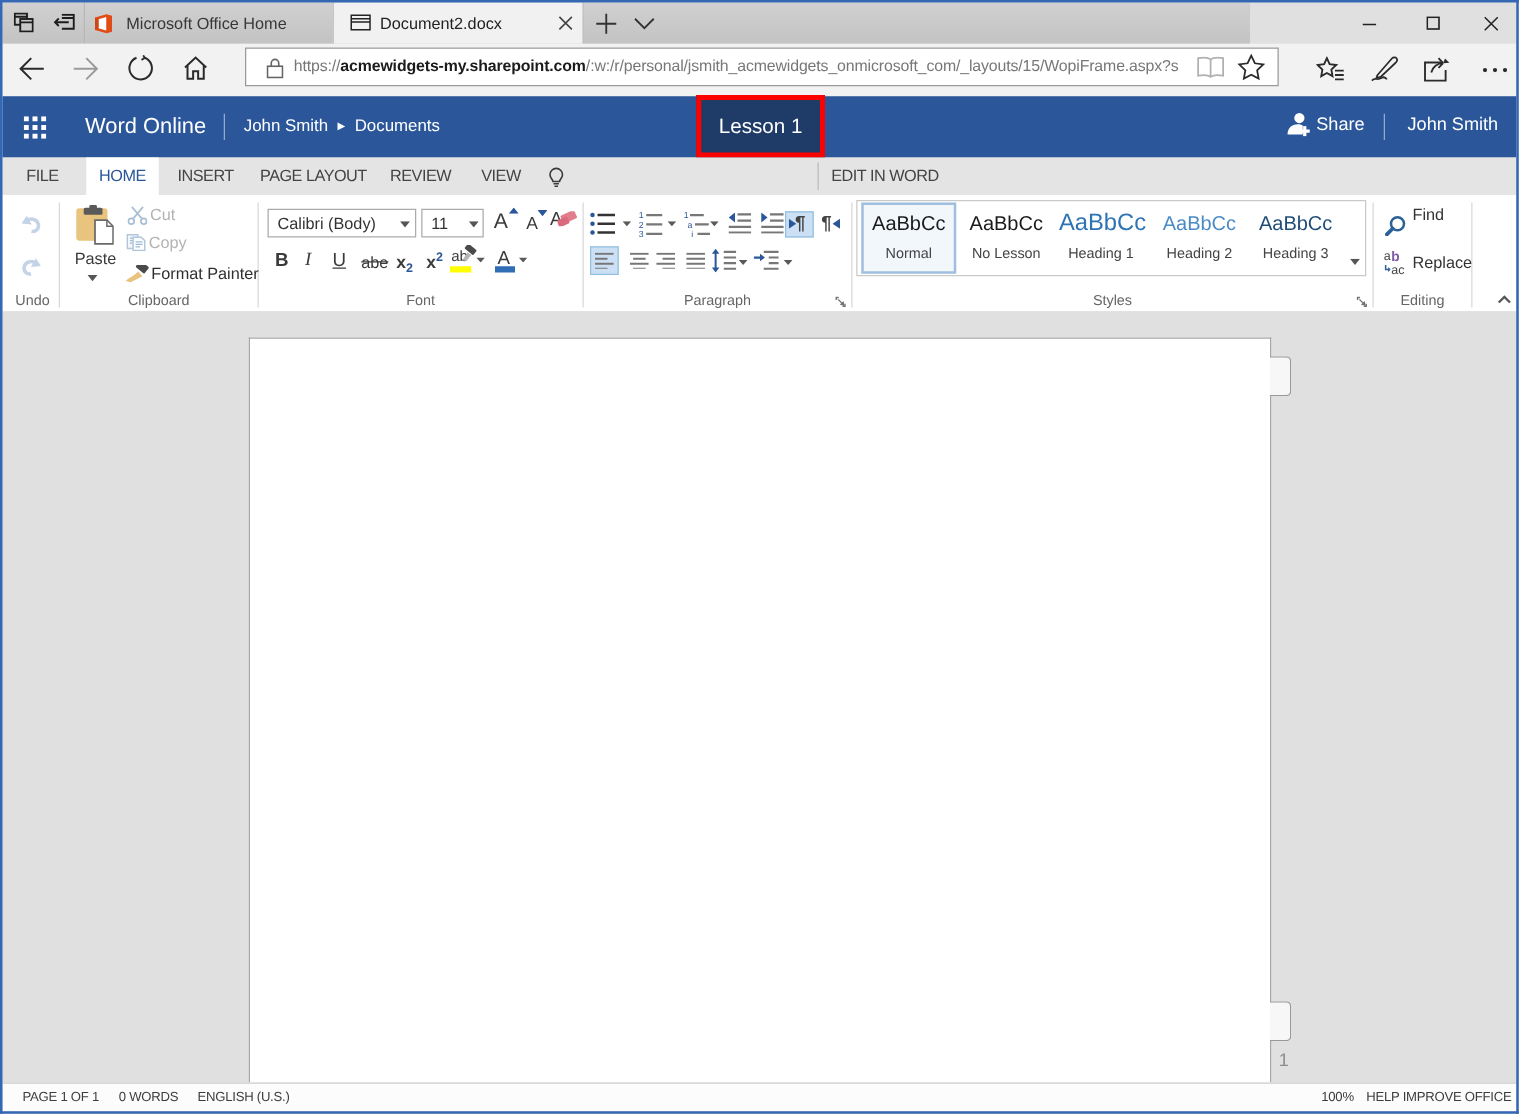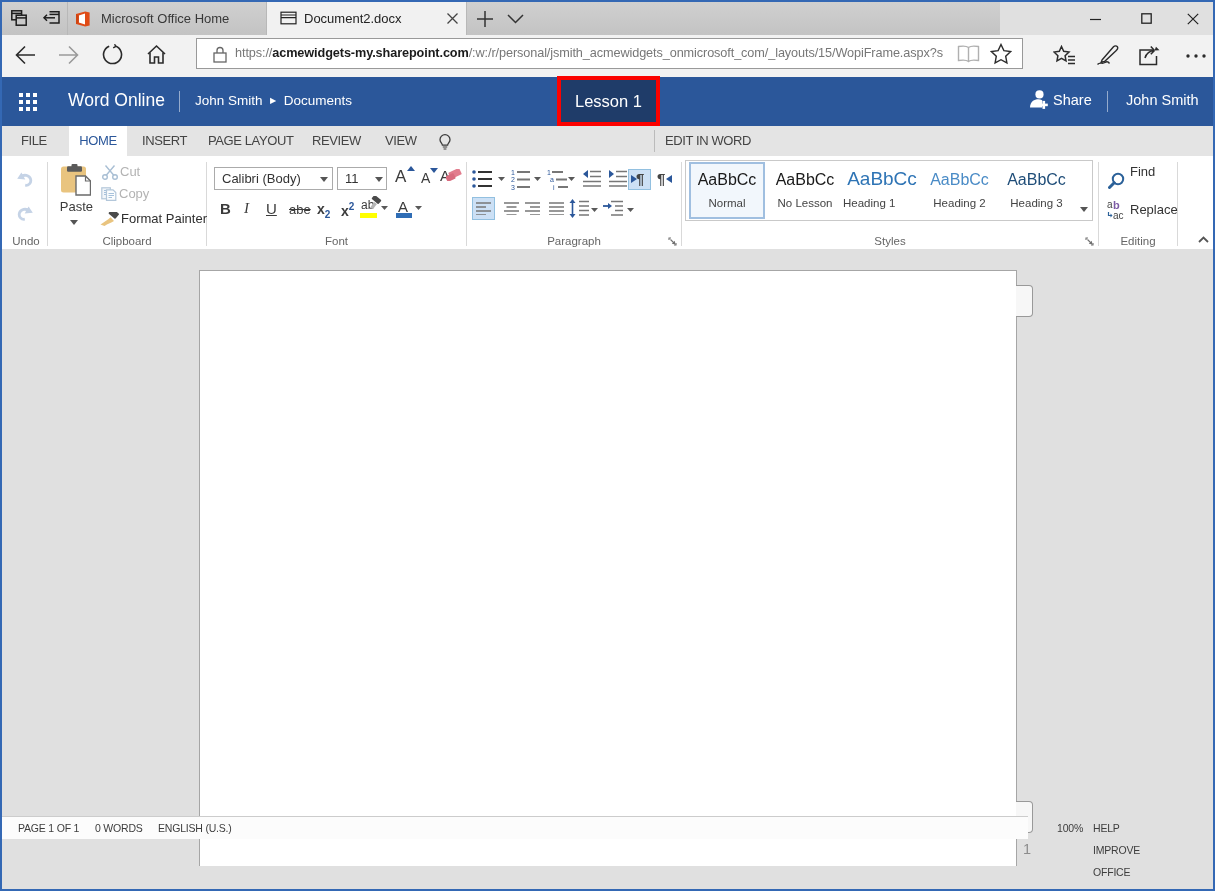--- a/index.html
+++ b/index.html
@@ -12,21 +12,21 @@
 #b-right { left:1213px; top:0; width:2px; height:891px; background:#3468b4; }
 #b-bot { left:0; top:889px; width:1215px; height:2px; background:#3468b4; }
 
 #tabbar { left:2px; top:2px; width:998px; height:33px;
   background:linear-gradient(#d0d0d0,#c3c3c3); }
 #addrrow { left:2px; top:35px; width:1211px; height:42px; background:#f2f2f2; }
 #bluebar { left:2px; top:77px; width:1211px; height:49px; background:#2b579a; }
 #ribtabs { left:2px; top:126px; width:1211px; height:30px; background:#e4e4e4; }
 #ribbon { left:2px; top:156px; width:1211px; height:93px; background:#fff; }
 #canvas { left:2px; top:249px; width:1211px; height:617px; background:#e0e0e0; }
-#statusbar { left:2px; top:816px; width:1026px; height:23px; background:#fcfcfc;
+#statusbar { left:2px; top:866px; width:1211px; height:23px; background:#fcfcfc;
   border-top:1px solid #cccccc; }
 
 .tbsep { top:0; width:1px; height:33px; background:#b8b8b8; }
 .tabtext { font-size:13px; color:#383838; line-height:33px; }
 #activetab { left:264px; top:0; width:201px; height:33px; background:#f1f1f1;
   border-left:1px solid #b8b8b8; border-right:1px solid #b8b8b8; }
 
 #urlfield { left:194px; top:3px; width:827px; height:31px; background:#fff;
   border:1px solid #999; }
 .urltext { font-size:12.7px; line-height:29px; white-space:nowrap; letter-spacing:-0.1px; }
@@ -401,21 +401,21 @@
       <polygon points="7.5,7.5 3.8,6.8 6.8,3.8" fill="#707070" stroke="none"></polygon>
   </svg>
 
   <div class="abs" style="left:683px;top:4px;width:408px;height:61px;background:#fff;border:1px solid #c9c9c9">
     <div class="abs" style="left:3px;top:1px;width:76px;height:57px;background:#f2f7fc;border:2px solid #a0bfe0"></div>
     <div class="abs" style="left:3px;top:10px;width:76px;text-align:center;font-size:16px;color:#1a1a1a">AaBbCc</div>
     <div class="abs" style="left:3px;top:36px;width:76px;text-align:center;font-size:11.5px;color:#444">Normal</div>
     <div class="abs" style="left:81px;top:10px;width:76px;text-align:center;font-size:16px;color:#1a1a1a">AaBbCc</div>
     <div class="abs" style="left:81px;top:36px;width:76px;text-align:center;font-size:11.5px;color:#444">No Lesson</div>
     <div class="abs" style="left:157px;top:7px;width:78px;text-align:center;font-size:19px;color:#2e74b5">AaBbCc</div>
-    <div class="abs" style="left:157px;top:36px;width:78px;text-align:left;font-size:11.5px;color:#444">Heading 1</div>
+    <div class="abs" style="left:143px;top:36px;width:78px;text-align:right;font-size:11.5px;color:#444">Heading 1</div>
     <div class="abs" style="left:235px;top:10px;width:77px;text-align:center;font-size:16px;color:#4a8bc6">AaBbCc</div>
     <div class="abs" style="left:235px;top:36px;width:77px;text-align:center;font-size:11.5px;color:#444">Heading 2</div>
     <div class="abs" style="left:312px;top:10px;width:77px;text-align:center;font-size:16px;color:#1f4d78">AaBbCc</div>
     <div class="abs" style="left:312px;top:36px;width:77px;text-align:center;font-size:11.5px;color:#444">Heading 3</div>
     <svg class="abs" style="left:394px;top:46px" width="8" height="5" viewBox="0 0 8 5" fill="#555">
         <polygon points="0,0 8,0 4,5"></polygon>
       </svg>
   </div>
 
   <svg class="abs" style="left:1106px;top:16px" width="17" height="17" viewBox="0 0 17 17" fill="none">

